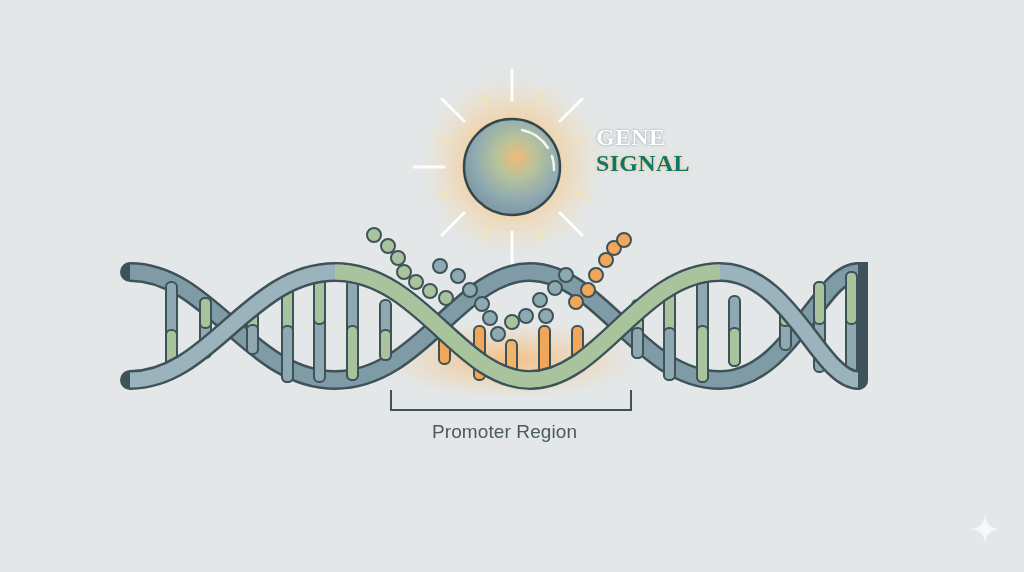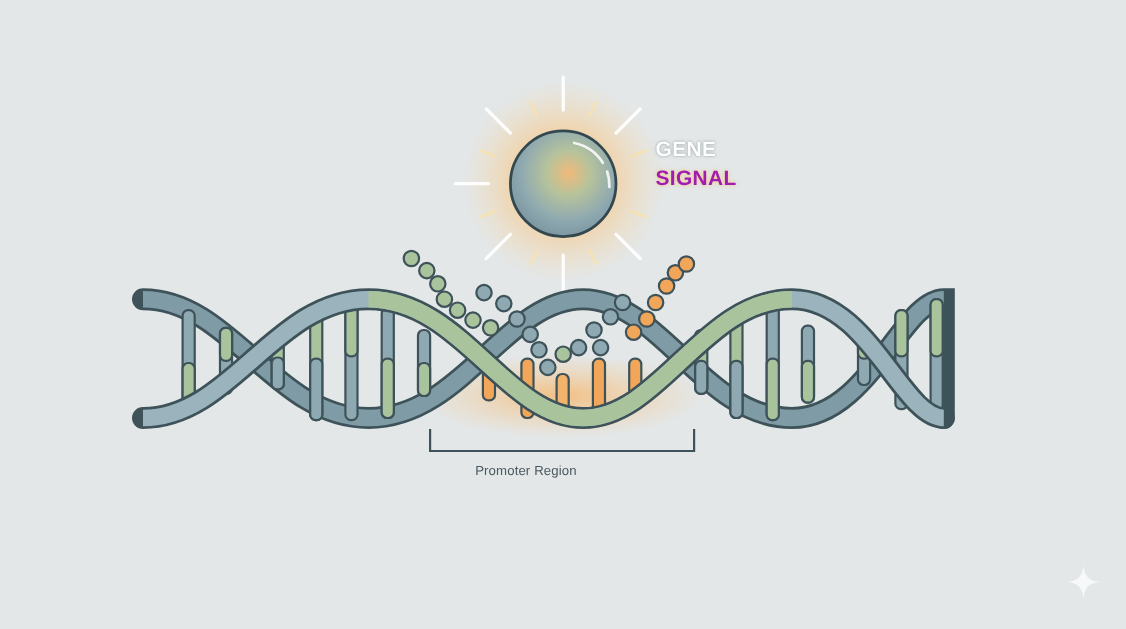--- a/index.html
+++ b/index.html
@@ -5,29 +5,29 @@
   html, body { margin: 0; padding: 0; }
   body {
     width: 1024px; height: 572px; overflow: hidden;
     background: #e3e7e8;
     font-family: "Liberation Sans", "DejaVu Sans", sans-serif;
     position: relative;
   }
   #stage { position: absolute; left: 0; top: 0; width: 1024px; height: 572px; }
   .signal-label {
     position: absolute; left: 596px; top: 124px;
-    font-family: Liberation Sans, sans-serif;
-    font-size: 19px; line-height: 26px; font-weight: bold;
+    font-family: Liberation Serif, serif;
+    font-size: 24px; line-height: 26px; font-weight: bold;
     letter-spacing: 0.3px;
   }
   .signal-label .l1, .signal-label .l2 { color: #ffffff; text-shadow: 0 0 3px rgba(150,160,165,0.8), 0 0 1px rgba(120,130,135,0.7); display: block; }
-  .signal-label .l3 { color: #a21caf; text-shadow: 0 0 4px rgba(245,190,100,0.8); display: block; }
+  .signal-label .l3 { color: #0f766e; text-shadow: 0 0 4px rgba(245,190,100,0.8); display: block; }
   .region-label {
     position: absolute; left: 432px; top: 421px;
-    font-size: 12px; color: #4b5a60; letter-spacing: 0.1px;
+    font-size: 19px; color: #4b5a60; letter-spacing: 0.1px;
   }
   .sparkle { position: absolute; left: 968px; top: 512px; width: 34px; height: 34px; }
 </style>
 </head>
 <body>
 
 <svg id="stage" viewBox="0 0 1024 572" xmlns="http://www.w3.org/2000/svg">
   <defs>
     <radialGradient id="glow" cx="50%" cy="50%" r="50%">
       <stop offset="0%" stop-color="#f7b86a" stop-opacity="0.95"></stop>

